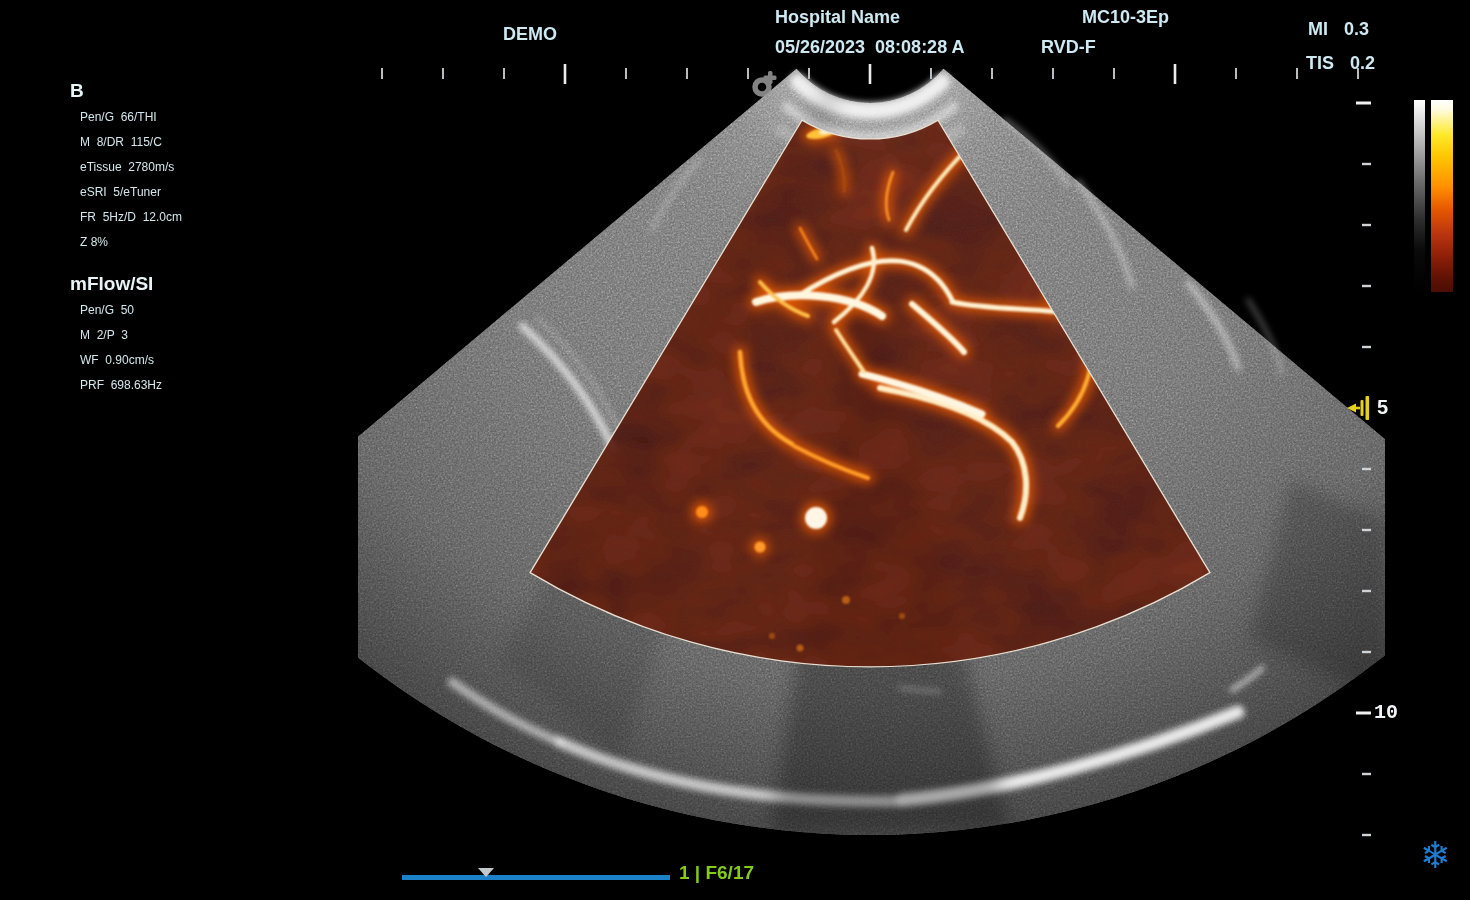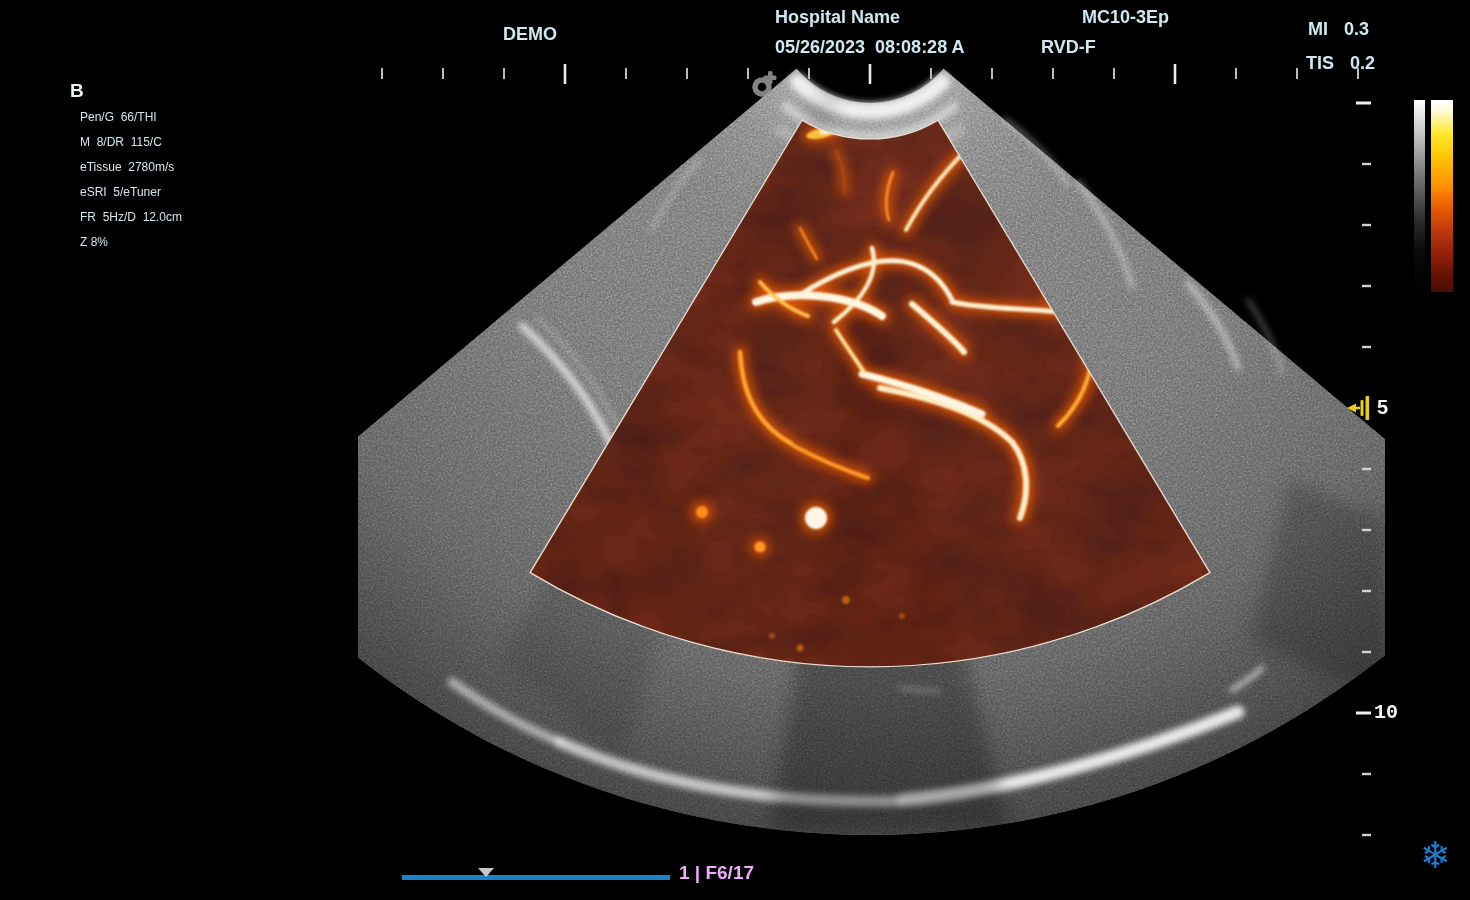--- a/index.html
+++ b/index.html
@@ -31,21 +31,21 @@
   #thermalbar{left:1431px;top:100px;width:22px;height:192px;
     background:linear-gradient(#ffffff 0%,#fffbe0 5%,#ffe92a 18%,#ffc400 30%,#ff9000 45%,#e65800 57%,#b93410 70%,#8c1e08 82%,#5f1105 93%,#4a0d04 100%);}
   
   .depth-label{color:#f2f5f6;font-weight:bold;font-size:20px;}
   #depth5{left:1377px;top:396px;}
   #depth10{left:1374px;top:701px;font-family:Liberation Mono, monospace;}
   
   #cine-bar{left:402px;top:875px;width:268px;height:5px;background:#1b82ca;}
   #cine-pos{left:478px;top:868px;width:0;height:0;
     border-left:8px solid transparent;border-right:8px solid transparent;border-top:9px solid #c2c9cd;}
-  #frame-info{left:679px;top:862px;color:#f0abfc;font-weight:bold;font-size:19px;}
+  #frame-info{left:679px;top:862px;color:#84cc16;font-weight:bold;font-size:19px;}
   #freeze{left:1420px;top:836px;color:#1e7cd0;font-size:37px;font-family:"DejaVu Sans",sans-serif;line-height:40px;}
   svg{display:block;}
 </style>
 </head>
 <body>
 
 <div class="screen">
 
   <svg class="abs" style="left:0;top:0" width="1470" height="900" viewBox="0 0 1470 900">
     <defs>
@@ -257,20 +257,27 @@
 
   <div id="b-params" class="abs">
     <div class="param-title">B</div>
     <div class="param-line pre">Pen/G  66/THI</div>
     <div class="param-line pre">M  8/DR  115/C</div>
     <div class="param-line pre">eTissue  2780m/s</div>
     <div class="param-line pre">eSRI  5/eTuner</div>
     <div class="param-line pre">FR  5Hz/D  12.0cm</div>
     <div class="param-line pre">Z 8%</div>
   </div>
+  <div id="mflow-params" class="abs">
+    <div class="param-title">mFlow/SI</div>
+    <div class="param-line pre">Pen/G  50</div>
+    <div class="param-line pre">M  2/P  3</div>
+    <div class="param-line pre">WF  0.90cm/s</div>
+    <div class="param-line pre">PRF  698.63Hz</div>
+  </div>
 
   <div id="graybar" class="abs"></div>
   <div id="thermalbar" class="abs"></div>
 
   <div id="depth5" class="abs depth-label">5</div>
   <div id="depth10" class="abs depth-label">10</div>
 
   <div id="cine-bar" class="abs"></div>
   <div id="cine-pos" class="abs"></div>
   <div id="frame-info" class="abs">1 | F6/17</div>

